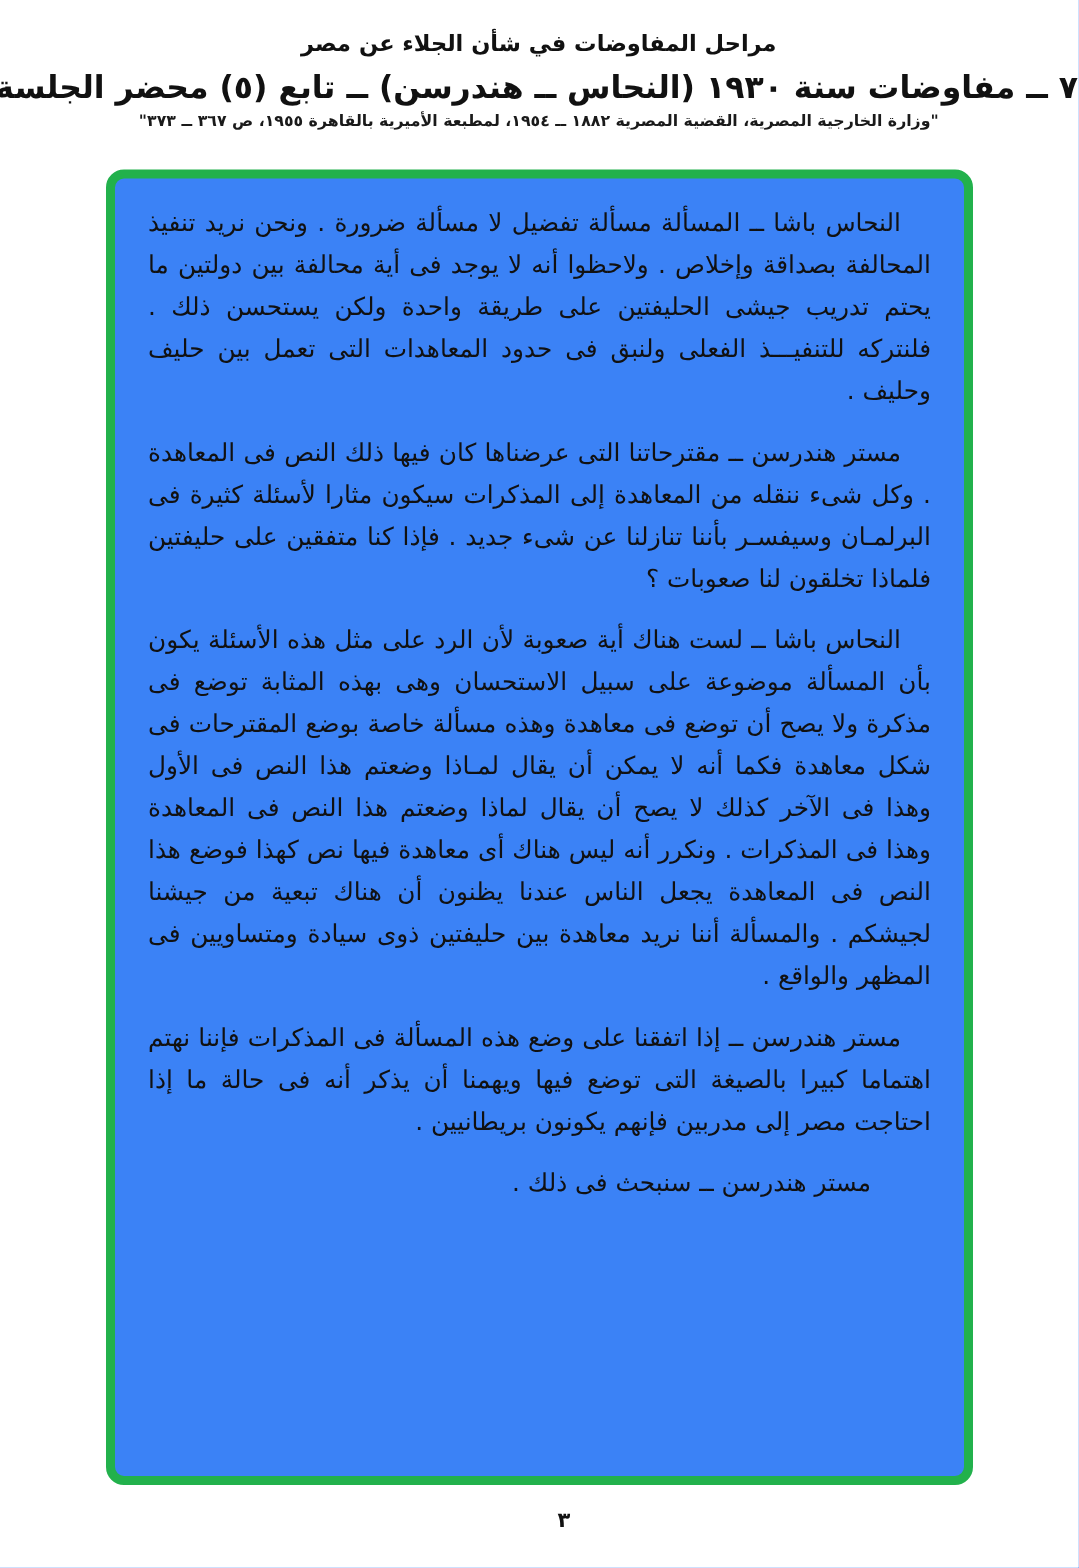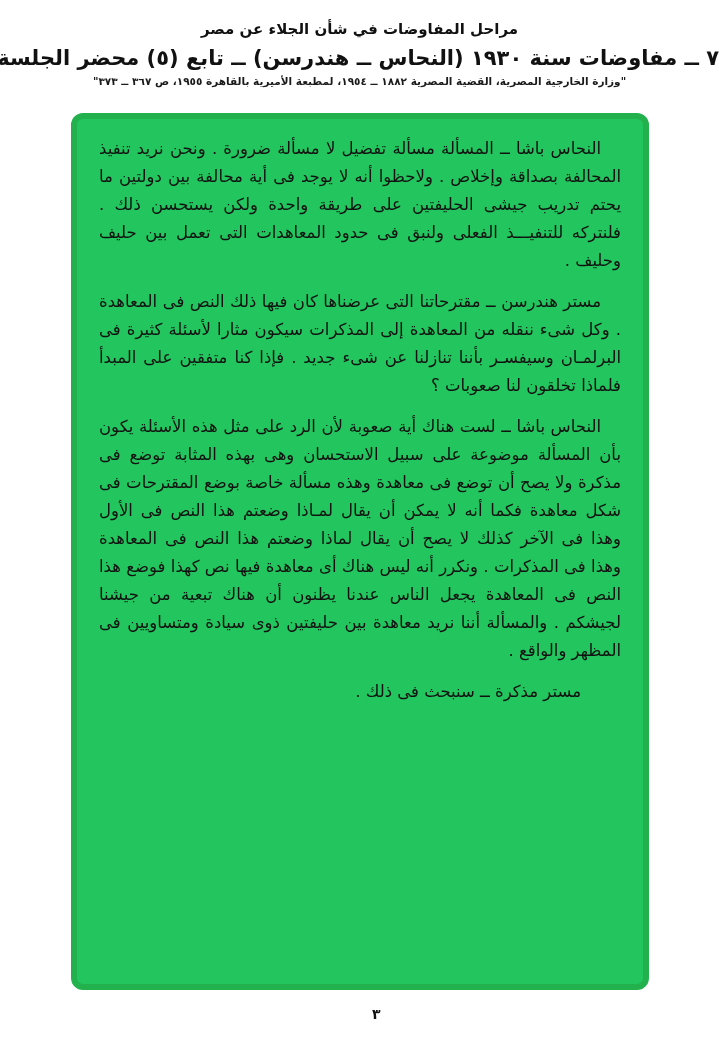--- a/index.html
+++ b/index.html
@@ -41,21 +41,21 @@
     line-height: 15px;
     color: #1a1a1a;
   }
   .green-box {
     position: absolute;
     top: 113px; left: 71px;
     width: 578px; height: 877px;
     border: 6px solid #22b14c;
     border-radius: 12px;
     padding: 16px 22px 10px 22px;
-    background: #22c55e;
+    background: #3b82f6;
   }
   .box-text {
     direction: rtl;
     text-align: justify;
     font-size: 16.5px;
     line-height: 28px;
   }
   .para {
     text-indent: 20px;
     margin-bottom: 13px;
@@ -81,21 +81,22 @@
 
   <div class="doc-header">
     <div class="doc-title">مراحل المفاوضات في شأن الجلاء عن مصر</div>
     <div class="doc-subtitle">٧ ــ مفاوضات سنة ١٩٣٠ (النحاس ــ هندرسن) ــ تابع (٥) محضر الجلسة الرابعة في ٧ أبريل ١٩٣٠</div>
     <div class="doc-citation">"وزارة الخارجية المصرية، القضية المصرية ١٨٨٢ ــ ١٩٥٤، لمطبعة الأميرية بالقاهرة ١٩٥٥، ص ٣٦٧ ــ ٣٧٣"</div>
   </div>
 
   <div class="green-box">
     <div class="box-text">
       <p class="para">النحاس باشا ــ المسألة مسألة تفضيل لا مسألة ضرورة . ونحن نريد تنفيذ المحالفة بصداقة وإخلاص . ولاحظوا أنه لا يوجد فى أية محالفة بين دولتين ما يحتم تدريب جيشى الحليفتين على طريقة واحدة ولكن يستحسن ذلك . فلنتركه للتنفيـــذ الفعلى ولنبق فى حدود المعاهدات التى تعمل بين حليف وحليف .</p>
-      <p class="para">مستر هندرسن ــ مقترحاتنا التى عرضناها كان فيها ذلك النص فى المعاهدة . وكل شىء ننقله من المعاهدة إلى المذكرات سيكون مثارا لأسئلة كثيرة فى البرلمـان وسيفسـر بأننا تنازلنا عن شىء جديد . فإذا كنا متفقين على المبدأ فلماذا تخلقون لنا صعوبات ؟</p>
+      <p class="para">مستر هندرسن ــ مقترحاتنا التى عرضناها كان فيها ذلك النص فى المعاهدة . وكل شىء ننقله من المعاهدة إلى المذكرات سيكون مثارا لأسئلة كثيرة فى البرلمـان وسيفسـر بأننا تنازلنا عن شىء جديد . فإذا كنا متفقين على حليفتين فلماذا تخلقون لنا صعوبات ؟</p>
       <p class="para">النحاس باشا ــ لست هناك أية صعوبة لأن الرد على مثل هذه الأسئلة يكون بأن المسألة موضوعة على سبيل الاستحسان وهى بهذه المثابة توضع فى مذكرة ولا يصح أن توضع فى معاهدة وهذه مسألة خاصة بوضع المقترحات فى شكل معاهدة فكما أنه لا يمكن أن يقال لمـاذا وضعتم هذا النص فى الأول وهذا فى الآخر كذلك لا يصح أن يقال لماذا وضعتم هذا النص فى المعاهدة وهذا فى المذكرات . ونكرر أنه ليس هناك أى معاهدة فيها نص كهذا فوضع هذا النص فى المعاهدة يجعل الناس عندنا يظنون أن هناك تبعية من جيشنا لجيشكم . والمسألة أننا نريد معاهدة بين حليفتين ذوى سيادة ومتساويين فى المظهر والواقع .</p>
-      <p class="para short-line">مستر مذكرة ــ سنبحث فى ذلك .</p>
+      <p class="para">مستر هندرسن ــ إذا اتفقنا على وضع هذه المسألة فى المذكرات فإننا نهتم اهتماما كبيرا بالصيغة التى توضع فيها ويهمنا أن يذكر أنه فى حالة ما إذا احتاجت مصر إلى مدربين فإنهم يكونون بريطانيين .</p>
+      <p class="para short-line">مستر هندرسن ــ سنبحث فى ذلك .</p>
     </div>
   </div>
 
   <div class="page-number">٣</div>
 
 </div>
 
 </body></html>

